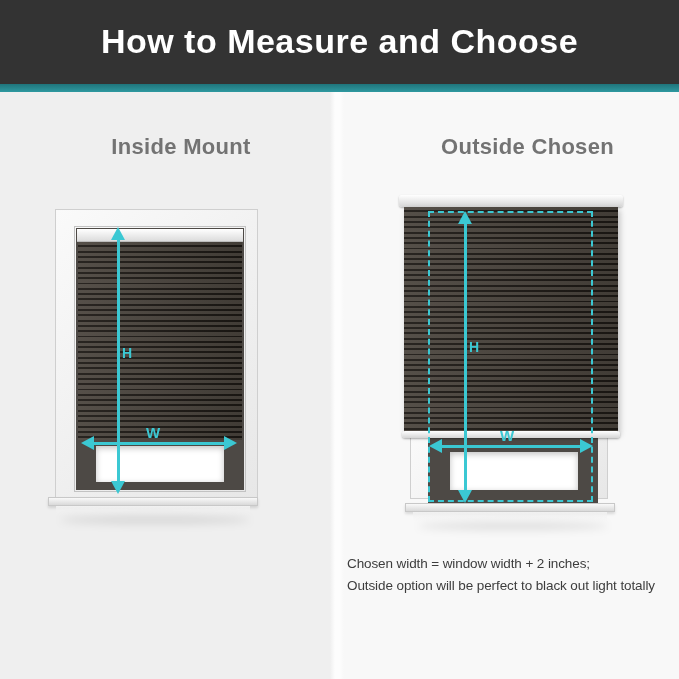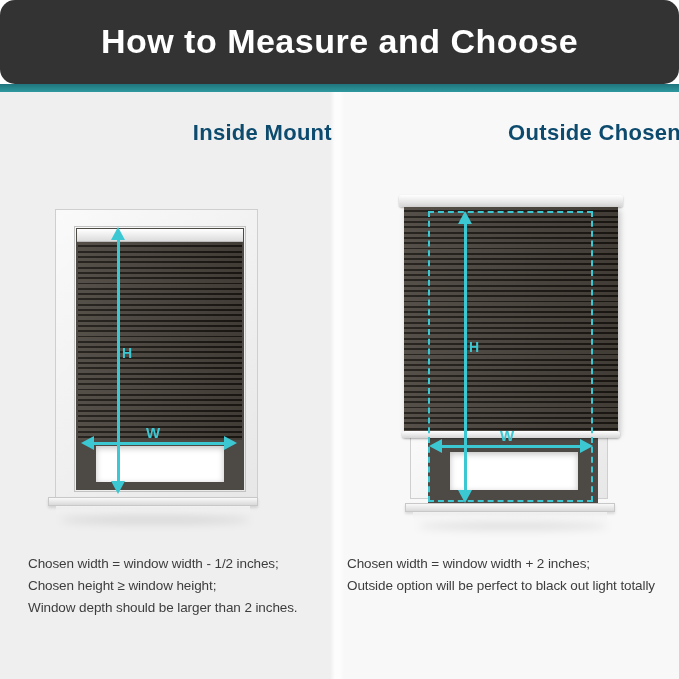--- a/index.html
+++ b/index.html
@@ -1,33 +1,33 @@
 <!DOCTYPE html>
 <html><head>
 <meta charset="utf-8">
 <style>
   html,body{margin:0;padding:0;background:#fff;}
   .stage{
     position:relative;width:679px;height:679px;overflow:hidden;
     font-family:"Liberation Sans",sans-serif;background:#fff;
   }
   
-  .hdr{position:absolute;left:0;top:0;width:679px;height:84px;background:#333333;border-radius:15px;}
+  .hdr{position:absolute;left:0;top:0;width:679px;height:84px;background:#333333;}
   .hdr h1{
     margin:0;position:absolute;left:0;top:22px;width:100%;text-align:center;
     color:#fff;font-size:34px;font-weight:bold;letter-spacing:.5px;
   }
   .teal-bar{position:absolute;left:0;top:84px;width:679px;height:8px;
     background:linear-gradient(#1f747b,#2f99a0);}
   
   .panel-left-bg{position:absolute;left:0;top:92px;width:330px;height:587px;background:#efefef;}
   .panel-div{position:absolute;left:330px;top:92px;width:14px;height:587px;
     background:linear-gradient(to right,#efefef,#fdfdfd 35%,#fdfdfd 70%,#f8f8f8);}
   .panel-right-bg{position:absolute;left:344px;top:92px;width:335px;height:587px;background:#f8f8f8;}
-  .panel-h{position:absolute;margin:2px;font-size:22px;font-weight:bold;color:#0c4a6e;text-align:right;letter-spacing:.3px;}
+  .panel-h{position:absolute;margin:16px;font-size:22px;font-weight:bold;color:#737373;text-align:center;letter-spacing:.3px;}
   .panel-h.left{left:0;top:118px;width:330px;}
   .panel-h.right{left:344px;top:118px;width:335px;}
   
   .casing{position:absolute;background:linear-gradient(135deg,#fafafa,#e7e7e7);
     border:1px solid #cfcfcf;box-sizing:border-box;}
   .jamb{position:absolute;border:1px solid #c2c2c2;box-sizing:border-box;}
   .opening{position:absolute;background:#4d4945;}
   .headrail{position:absolute;background:linear-gradient(#ffffff,#dcdcdc);border-bottom:1px solid #bdbdbd;box-sizing:border-box;}
   .blind{position:absolute;
     background:
@@ -108,23 +108,18 @@
   <div class="tri tri-up" style="left:458px;top:211px;"></div>
   <div class="shaft-v" style="left:464px;top:223px;height:268px;"></div>
   <div class="tri tri-down" style="left:458px;top:490px;"></div>
   <div class="mlabel" style="left:469px;top:339px;font-size:14px;">H</div>
 
   <div class="tri tri-left" style="left:429px;top:439px;"></div>
   <div class="shaft-h" style="left:441px;top:445px;width:140px;"></div>
   <div class="tri tri-right" style="left:580px;top:439px;"></div>
   <div class="mlabel" style="left:500px;top:427px;font-size:15px;">W</div>
 
-  <div class="notes left">
-    <div>Chosen width = window width - 1/2 inches;</div>
-    <div>Chosen height ≥ window height;</div>
-    <div>Window depth should be larger than 2 inches.</div>
-  </div>
   <div class="notes right">
     <div>Chosen width = window width + 2 inches;</div>
     <div>Outside option will be perfect to black out light totally</div>
   </div>
 
 </div>
 
 </body></html>

